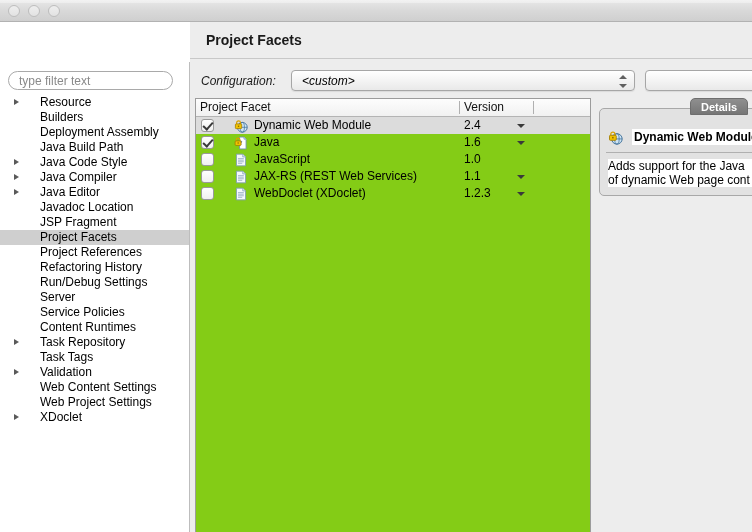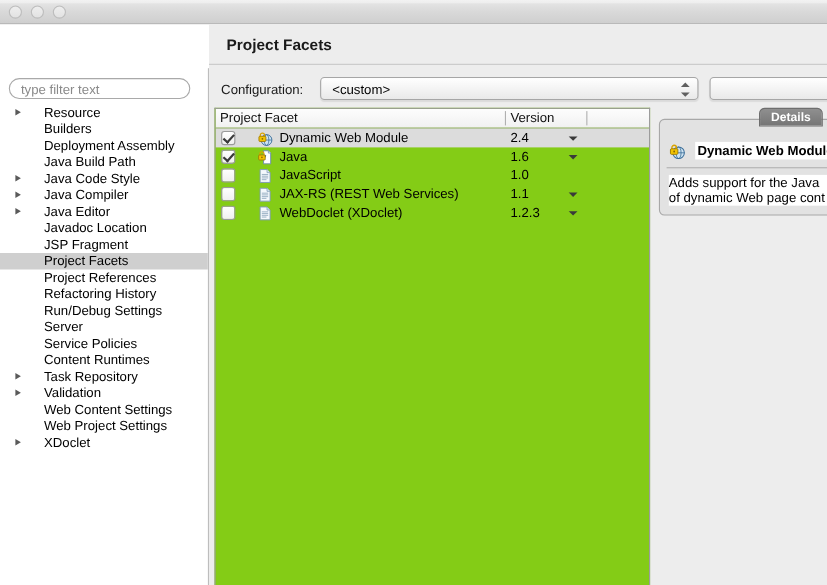--- a/index.html
+++ b/index.html
@@ -157,20 +157,21 @@
     height: 1px;
     background: #c8c8c8;
   }
 
   #config-row {
     position: absolute;
     left: 0;
     top: 48px;
     width: 456px;
     height: 24px;
+    font-style: italic;
   }
   #config-label {
     position: absolute;
     left: 11px;
     top: 4px;
     font-size: 12px;
     color: #1a1a1a;
   }
   #config-select {
     position: absolute;
@@ -417,20 +418,21 @@
         <div class="tree-item"><span>Javadoc Location</span></div>
         <div class="tree-item"><span>JSP Fragment</span></div>
         <div class="tree-item selected"><span>Project Facets</span></div>
         <div class="tree-item"><span>Project References</span></div>
         <div class="tree-item"><span>Refactoring History</span></div>
         <div class="tree-item"><span>Run/Debug Settings</span></div>
         <div class="tree-item"><span>Server</span></div>
         <div class="tree-item"><span>Service Policies</span></div>
         <div class="tree-item"><span>Content Runtimes</span></div>
         <div class="tree-item"><span class="tree-arrow"></span><span>Task Repository</span></div>
+        <div class="tree-item"><span>Task Tags</span></div>
         <div class="tree-item"><span class="tree-arrow"></span><span>Validation</span></div>
         <div class="tree-item"><span>Web Content Settings</span></div>
         <div class="tree-item"><span>Web Project Settings</span></div>
         <div class="tree-item"><span class="tree-arrow"></span><span>XDoclet</span></div>
       </div>
   </div>
 
   <div id="content">
     <div id="page-title">Project Facets</div>
     <div id="title-sep"></div>

